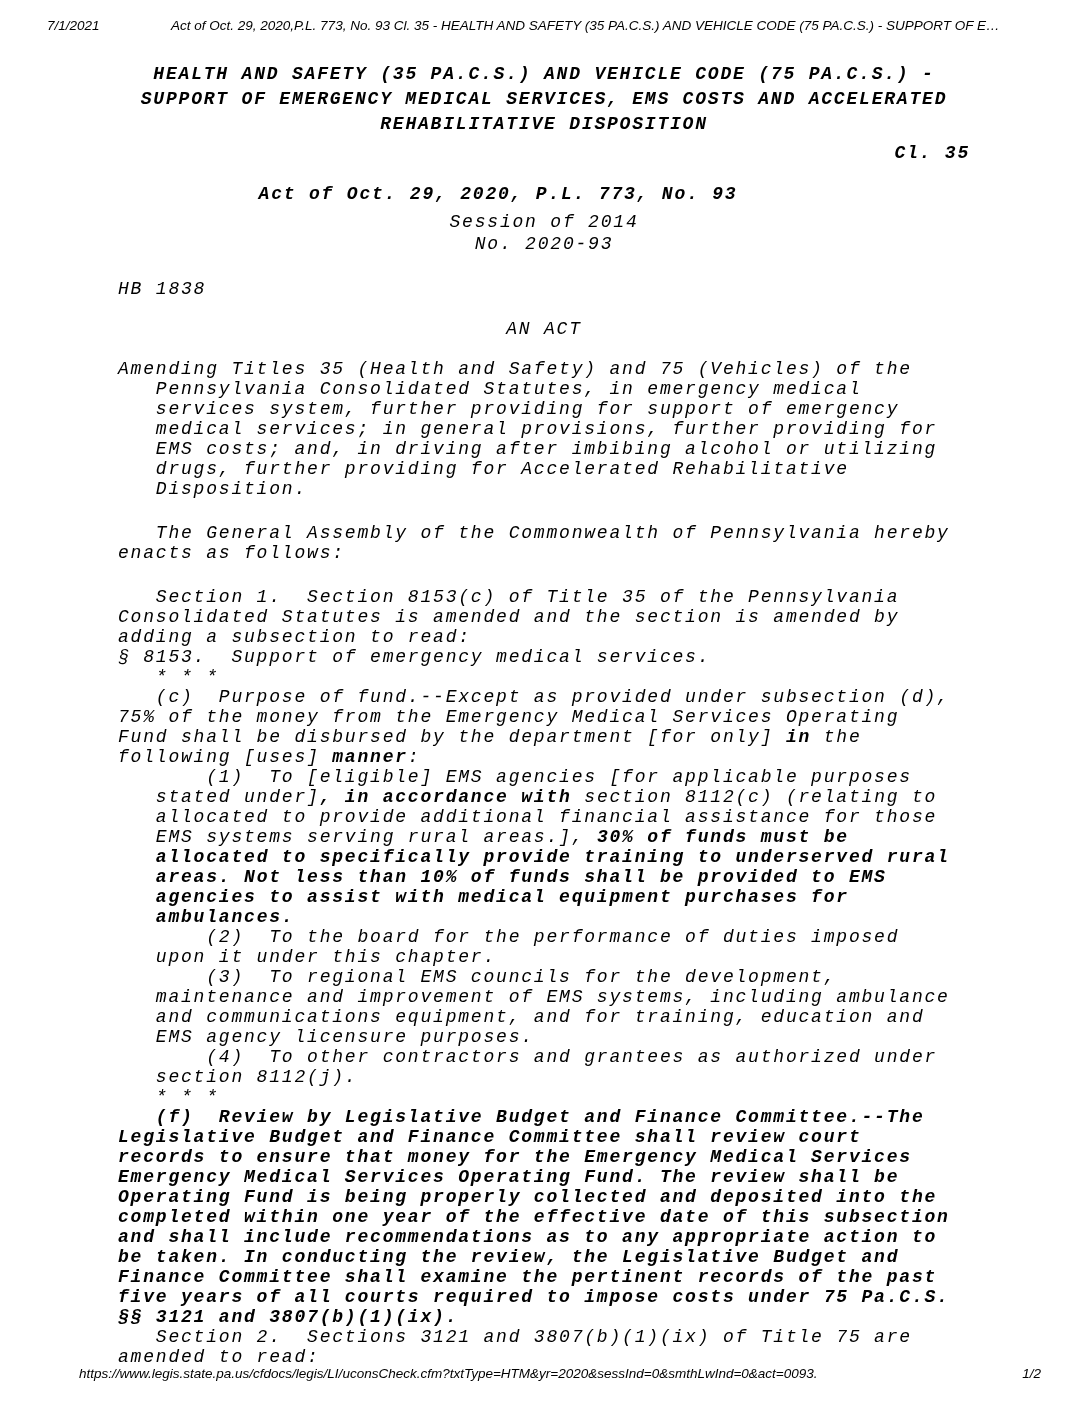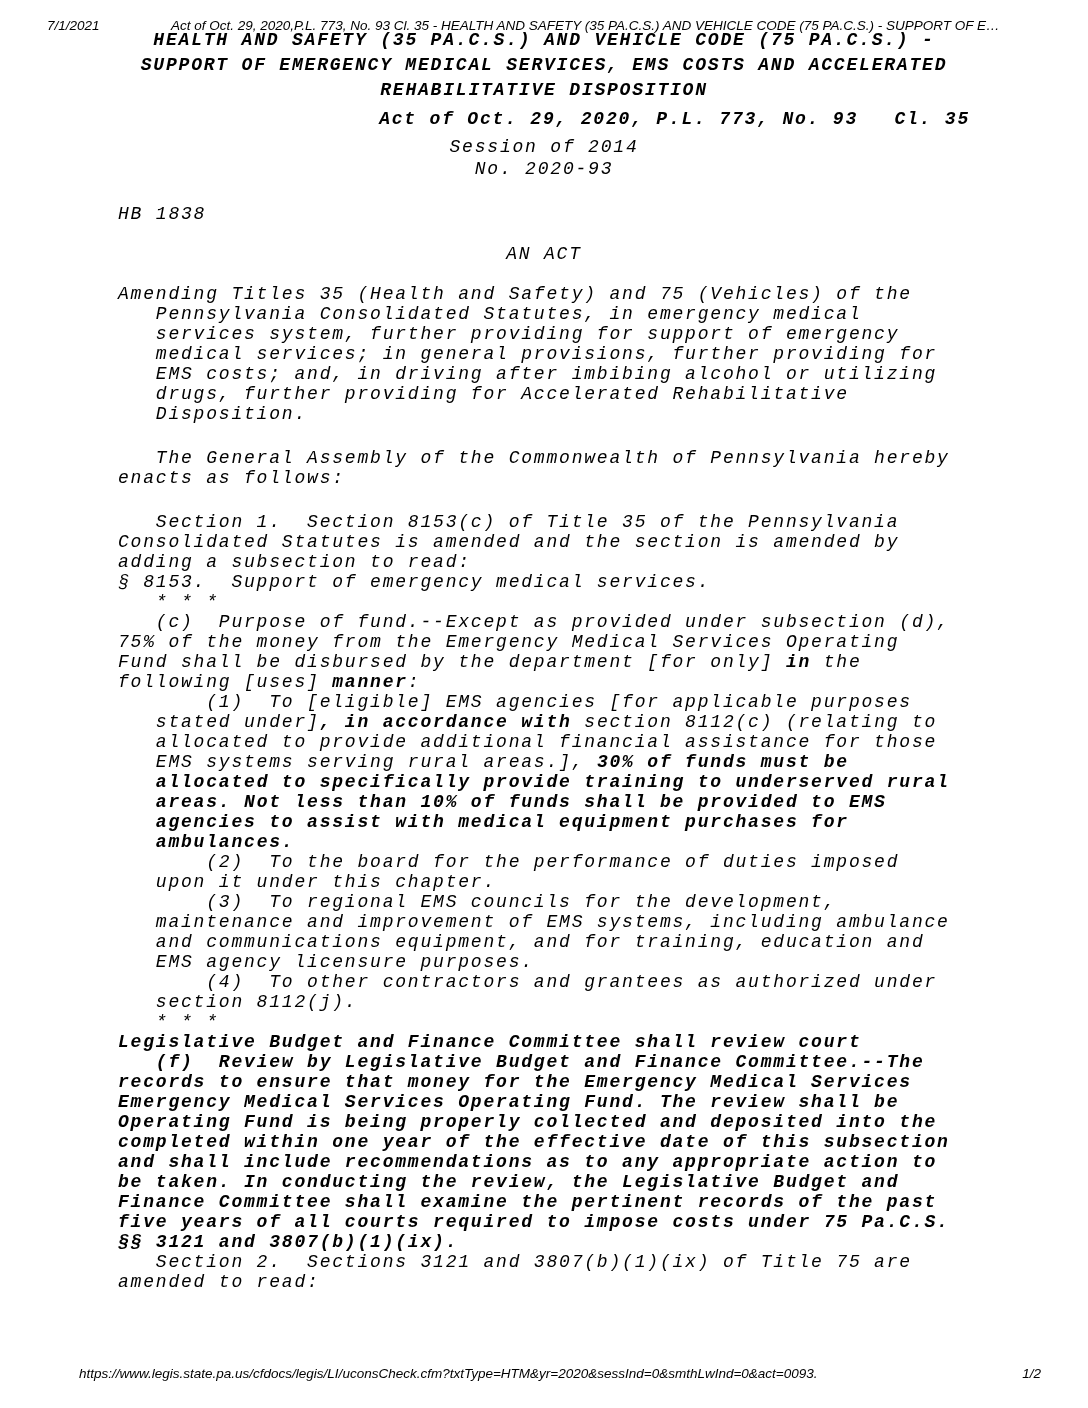--- a/index.html
+++ b/index.html
@@ -23,27 +23,27 @@
   .print-footer{
     position:absolute;bottom:26px;left:0;right:0;
     padding:0 47px;
     display:flex;justify-content:space-between;align-items:flex-end;
     font-family:"Liberation Sans",sans-serif;
     font-size:13.5px;line-height:16px;color:#000;margin-left:32px;
   }
   
   .doc{
     position:absolute;left:118px;top:0;width:852px;
-    padding-top:28px;
+    padding-top:62px;
     font-family:"Liberation Mono","DejaVu Sans Mono",monospace;
     font-size:18px;letter-spacing:1.8px;color:#000;
   }
   .doc-title-lines{font-weight:700;text-align:center;line-height:25px;}
   .act-row{display:flex;margin-top:4px;font-weight:700;line-height:25px;}
-  .act-left{flex:1;text-align:right;padding-left:20px;}
+  .act-left{flex:1;text-align:center;padding-left:20px;margin-top:41px;}
   .act-cl{width:112px;text-align:right;}
   .session{ text-align:center;line-height:22px;margin-top:4px;}
   .hb{line-height:20px;margin-top:24px;}
   .an-act{text-align:center;line-height:20px;margin-top:20px;}
   .body-lines{margin-top:20px;line-height:20px;}
   .bline{white-space:pre;height:20px;}
   .bline.blank{height:24px;}
   .b{font-weight:700;}
 </style>
 </head>
@@ -103,22 +103,22 @@
         <div class="bline"><span>   </span><span class="b">ambulances.</span></div>
         <div class="bline"><span>       (2)  To the board for the performance of duties imposed</span></div>
         <div class="bline"><span>   upon it under this chapter.</span></div>
         <div class="bline"><span>       (3)  To regional EMS councils for the development,</span></div>
         <div class="bline"><span>   maintenance and improvement of EMS systems, including ambulance</span></div>
         <div class="bline"><span>   and communications equipment, and for training, education and</span></div>
         <div class="bline"><span>   EMS agency licensure purposes.</span></div>
         <div class="bline"><span>       (4)  To other contractors and grantees as authorized under</span></div>
         <div class="bline"><span>   section 8112(j).</span></div>
         <div class="bline"><span>   * * *</span></div>
+        <div class="bline"><span>   </span><span class="b">(f)  Review by Legislative Budget and Finance Committee.--The</span></div>
         <div class="bline"><span class="b">Legislative Budget and Finance Committee shall review court</span></div>
-        <div class="bline"><span>   </span><span class="b">(f)  Review by Legislative Budget and Finance Committee.--The</span></div>
         <div class="bline"><span class="b">records to ensure that money for the Emergency Medical Services</span></div>
         <div class="bline"><span class="b">Emergency Medical Services Operating Fund. The review shall be</span></div>
         <div class="bline"><span class="b">Operating Fund is being properly collected and deposited into the</span></div>
         <div class="bline"><span class="b">completed within one year of the effective date of this subsection</span></div>
         <div class="bline"><span class="b">and shall include recommendations as to any appropriate action to</span></div>
         <div class="bline"><span class="b">be taken. In conducting the review, the Legislative Budget and</span></div>
         <div class="bline"><span class="b">Finance Committee shall examine the pertinent records of the past</span></div>
         <div class="bline"><span class="b">five years of all courts required to impose costs under 75 Pa.C.S.</span></div>
         <div class="bline"><span class="b">§§ 3121 and 3807(b)(1)(ix).</span></div>
         <div class="bline"><span>   Section 2.  Sections 3121 and 3807(b)(1)(ix) of Title 75 are</span></div>

